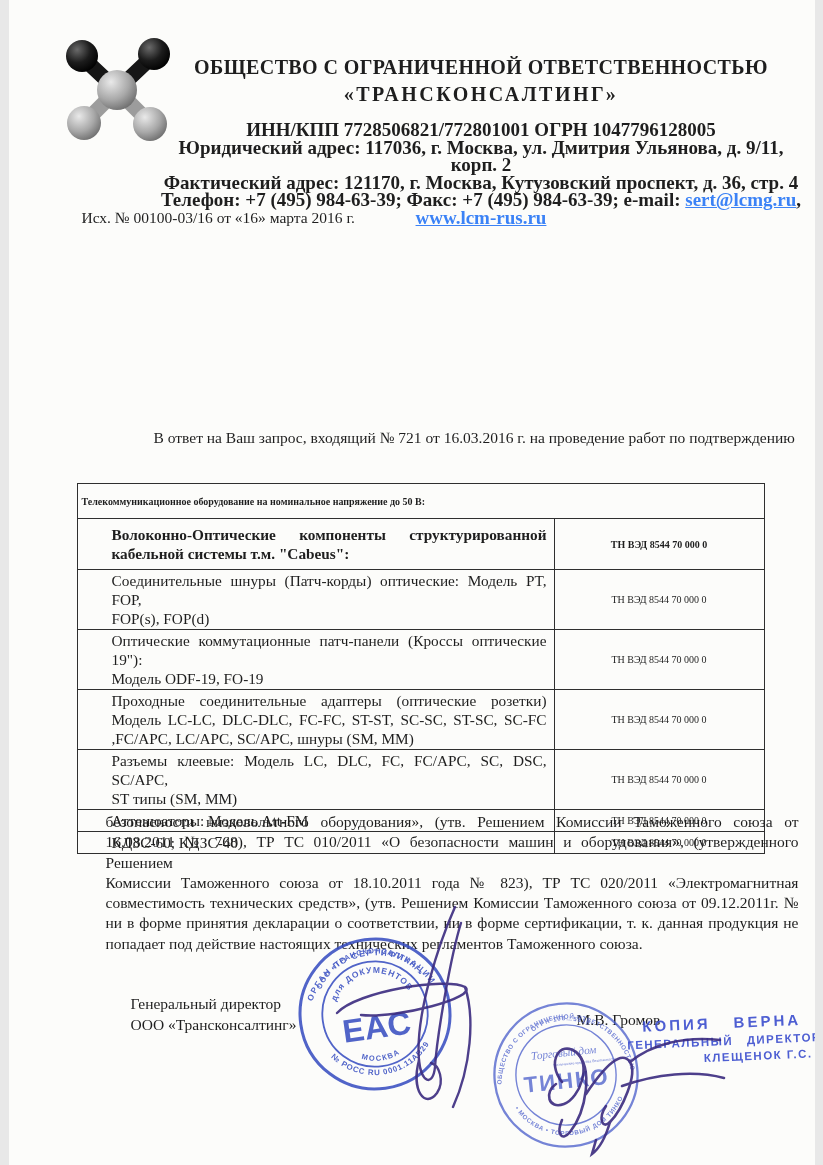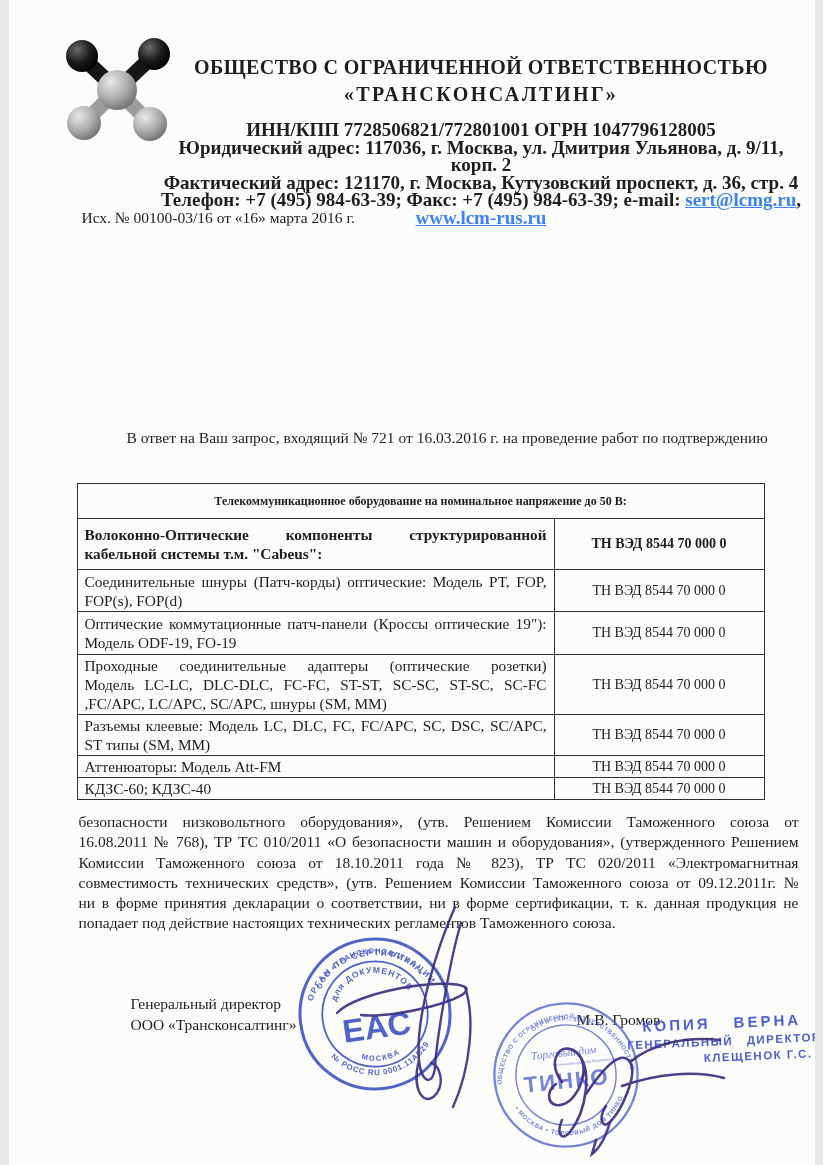--- a/index.html
+++ b/index.html
@@ -17,33 +17,33 @@
   .org-name{left:150px; top:54px; width:645px; text-align:center;
     font-weight:bold; font-size:20px; line-height:27px; letter-spacing:.4px;}
   .org-name .l2{letter-spacing:2.5px;}
   .header-details{left:150px; top:121px; width:645px; text-align:center;
     font-weight:bold; font-size:19px; line-height:17.6px;}
   .header-details a{color:#3b82f6; text-decoration:underline;text-align:center;}
 
   .ref-line{left:73px; top:209px; font-size:15.5px;}
 
   
-  .lines .ln{text-align:justify; text-align-last:justify;}
+  .lines .ln{text-align:justify; text-align-last:justify;margin-left:27px;}
   .lines .ln:last-child{text-align-last:auto;}
   .intro{left:70px; top:424px; width:720px; font-size:15.5px; line-height:28.5px;}
   .intro .ln:first-child{text-indent:48px;}
   .body-par{left:70px; top:812px; width:720px; font-size:15.5px; line-height:20.3px;}
 
   
   .doc-table{left:68px; top:483px; width:688px; border-collapse:collapse;
     font-size:15.3px;}
   .doc-table td{border:1.5px solid #2f2f2f; padding:1px 7px; vertical-align:middle;}
-  .doc-table .caption-cell{text-align:center; font-weight:bold; font-size:12px; height:30px; padding:2px 4px;}
+  .doc-table .caption-cell{font-weight:bold; font-size:10px; height:30px; padding:2px 4px;}
   .doc-table .desc{width:462px; line-height:19px;border-radius:18px;}
-  .doc-table .code{text-align:center; font-size:14px; white-space:nowrap;}
+  .doc-table .code{text-align:center; font-size:10px; white-space:nowrap;}
   .doc-table tr.bold-row td{font-weight:bold;}
   tr.r1 td{height:48px;} tr.r2 td{height:39px;} tr.r3 td{height:40px;}
   tr.r4 td{height:41px;} tr.r5 td{height:55px;} tr.r6 td{height:38px;}
   tr.r7 td{height:19px;} tr.r8 td{height:17px;}
 
   
   .sig-title{left:122px; top:993px; font-size:15.5px; line-height:21px;}
   .signer-name{left:568px; top:1011px; font-size:15.5px;text-align:right;}
 
   

